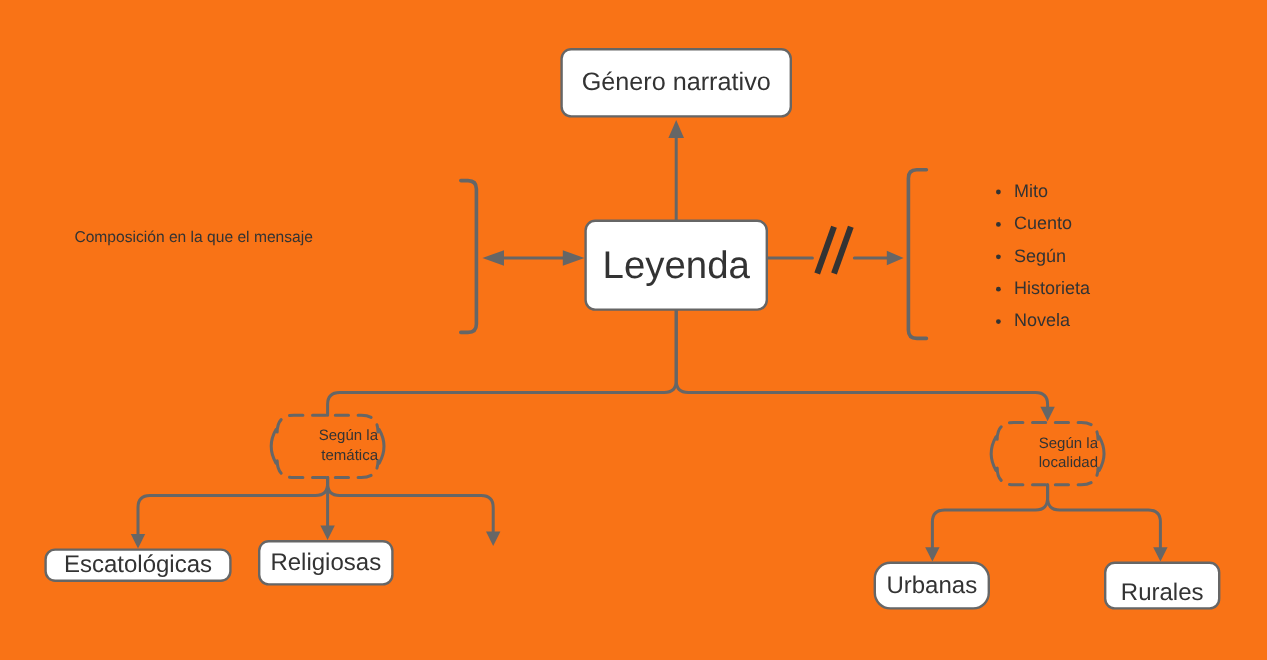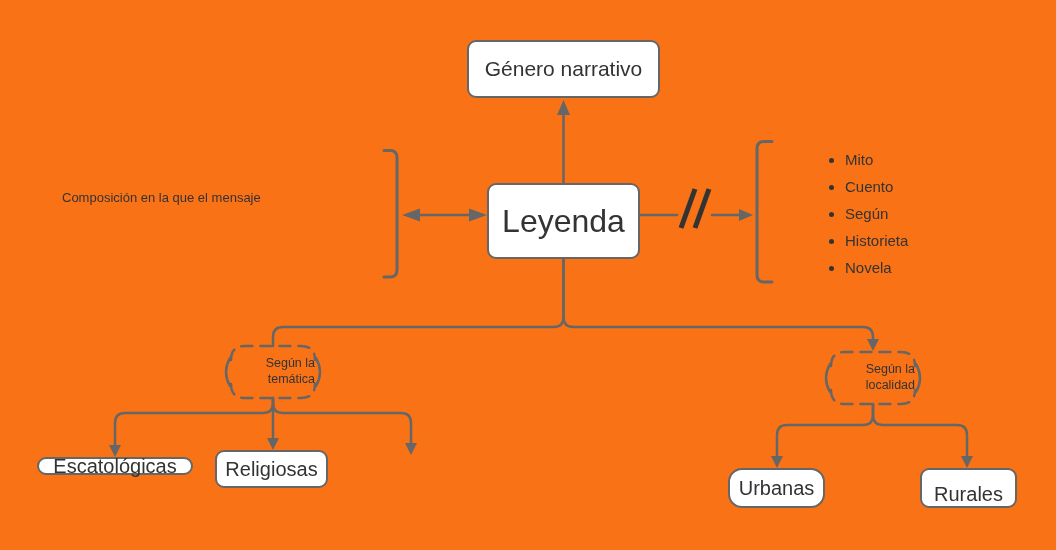--- a/index.html
+++ b/index.html
@@ -21,21 +21,21 @@
     background: #ffffff;
     display: flex;
     align-items: center;
     justify-content: center;
     color: #333333;
     text-align: center;
     z-index: 2;
   }
   .node-genero   { left: 467px; top: 40px;  width: 193px; height: 58px; font-size: 21px; }
   .node-leyenda  { left: 487px; top: 183px; width: 153px; height: 76px; font-size: 32px; }
-  .node-escato   { left: 37px;  top: 457px; width: 156px; height: 18px; font-size: 20px; }
+  .node-escato   { left: 37px;  top: 457px; width: 156px; height: 28px; font-size: 20px; }
   .node-relig    { left: 215px; top: 450px; width: 113px; height: 38px; font-size: 20px; }
   .node-histo    { left: 353px; top: 455px; width: 114px; height: 40px; font-size: 20px; }
   .node-urbanas  { left: 728px; top: 468px; width: 97px;  height: 40px; font-size: 20px; border-radius: 14px; }
   .node-rurales  { left: 920px; top: 468px; width: 97px;  height: 40px; font-size: 20px; align-items: flex-end; }
 
   .note {
     position: absolute;
     left: 62px; top: 187px; width: 346px;
     font-size: 13px; line-height: 22px;
     text-align: left; color: #333333; z-index: 2;

